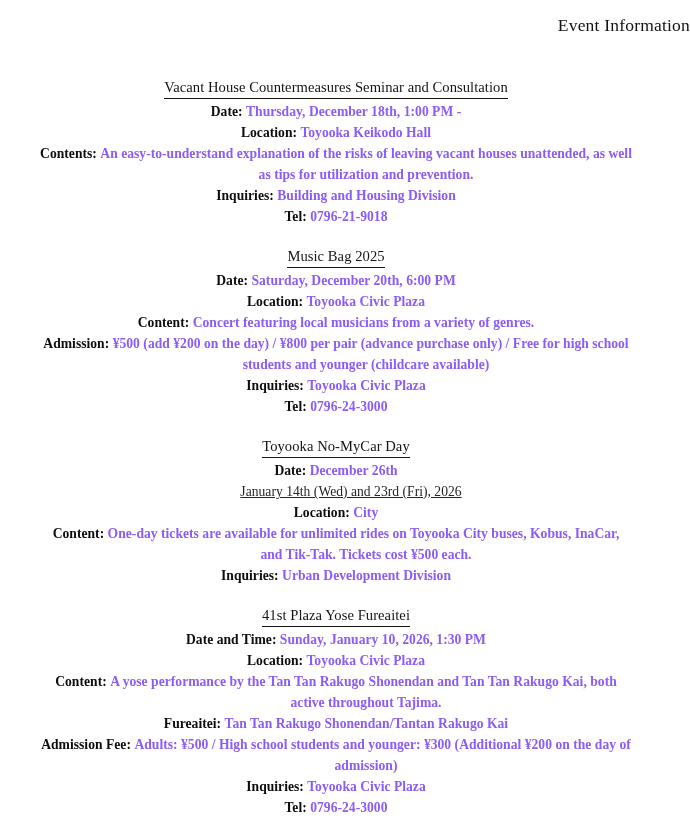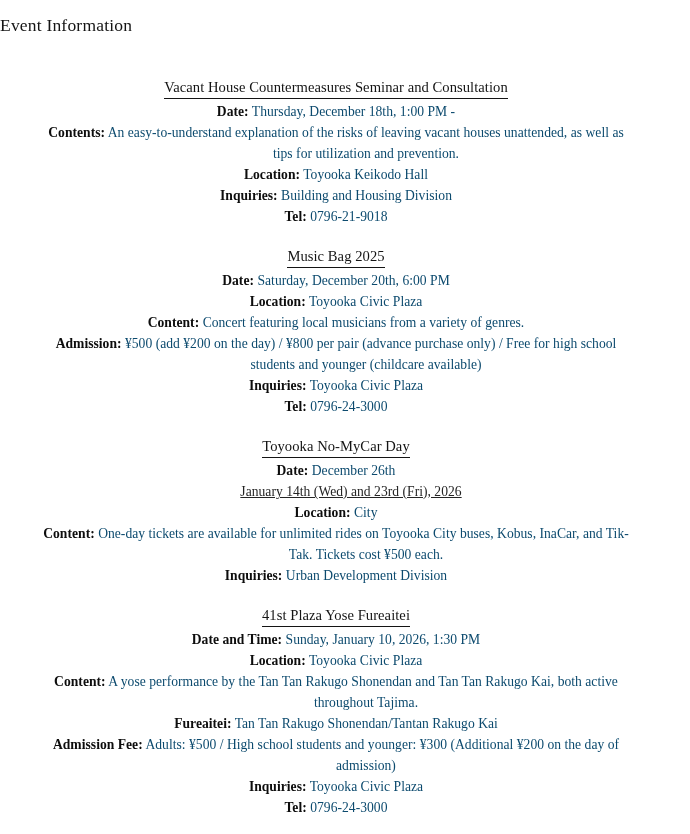--- a/index.html
+++ b/index.html
@@ -18,21 +18,21 @@
   }
   .page {
     width: 690px;
     height: 834px;
     position: relative;
     box-sizing: border-box;
     padding: 0;
     background: #ffffff;
   }
   .doc-title {
-    text-align: left;
+    text-align: right;
     font-size: 17.5px;
     line-height: 20px;
     font-weight: 400;
     letter-spacing: 0.2px;
     margin: 15px 0 0 0;
     padding: 0;
     color: #141414;
   }
   .body-wrap {
     position: absolute;
@@ -69,22 +69,22 @@
     margin: 0;
     padding: 0 0 0 60px;
     text-indent: -60px;
     letter-spacing: 0.02px;
   }
   .field-label {
     font-weight: 700;
     color: #0d0d0d;
   }
   .field-value {
-    font-weight: 400;
-    color: #0c4a6e;
+    font-weight: 700;
+    color: #8b5cf6;
   }
   .sub-line {
     font-size: 13.6px;
     line-height: 21px;
     margin: 0;
     padding-left: 60px;
     color: #242424;
     letter-spacing: 0.02px;
     text-decoration: underline;
   }
@@ -96,22 +96,22 @@
 <body>
 
 <div class="page">
 
   <h1 class="doc-title">Event Information</h1>
 
   <div class="body-wrap">
 
   <div class="event"><div class="event-heading">Vacant House Countermeasures Seminar and Consultation</div><div class="fields">
           <p class="field"><span class="field-label">Date:</span> <span class="field-value">Thursday, December 18th, 1:00 PM -</span></p>
+          <p class="field"><span class="field-label">Location:</span> <span class="field-value">Toyooka Keikodo Hall</span></p>
           <p class="field"><span class="field-label">Contents:</span> <span class="field-value">An easy-to-understand explanation of the risks of leaving vacant houses unattended, as well as tips for utilization and prevention.</span></p>
-          <p class="field"><span class="field-label">Location:</span> <span class="field-value">Toyooka Keikodo Hall</span></p>
           <p class="field"><span class="field-label">Inquiries:</span> <span class="field-value">Building and Housing Division</span></p>
           <p class="field"><span class="field-label">Tel:</span> <span class="field-value">0796-21-9018</span></p>
         </div></div>
       <div class="event"><div class="event-heading">Music Bag 2025</div><div class="fields">
           <p class="field"><span class="field-label">Date:</span> <span class="field-value">Saturday, December 20th, 6:00 PM</span></p>
           <p class="field"><span class="field-label">Location:</span> <span class="field-value">Toyooka Civic Plaza</span></p>
           <p class="field"><span class="field-label">Content:</span> <span class="field-value">Concert featuring local musicians from a variety of genres.</span></p>
           <p class="field"><span class="field-label">Admission:</span> <span class="field-value">¥500 (add ¥200 on the day) / ¥800 per pair (advance purchase only) / Free for high school students and younger (childcare available)</span></p>
           <p class="field"><span class="field-label">Inquiries:</span> <span class="field-value">Toyooka Civic Plaza</span></p>
           <p class="field"><span class="field-label">Tel:</span> <span class="field-value">0796-24-3000</span></p>

